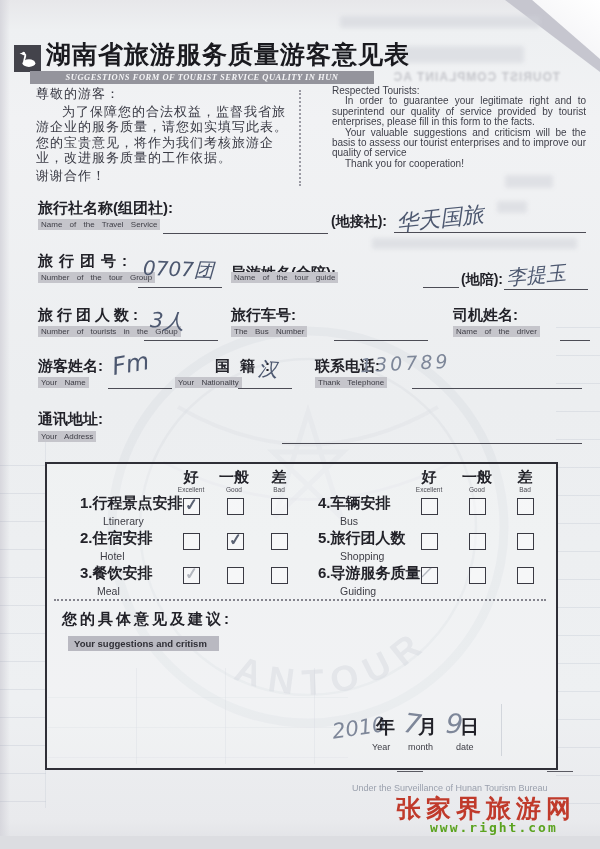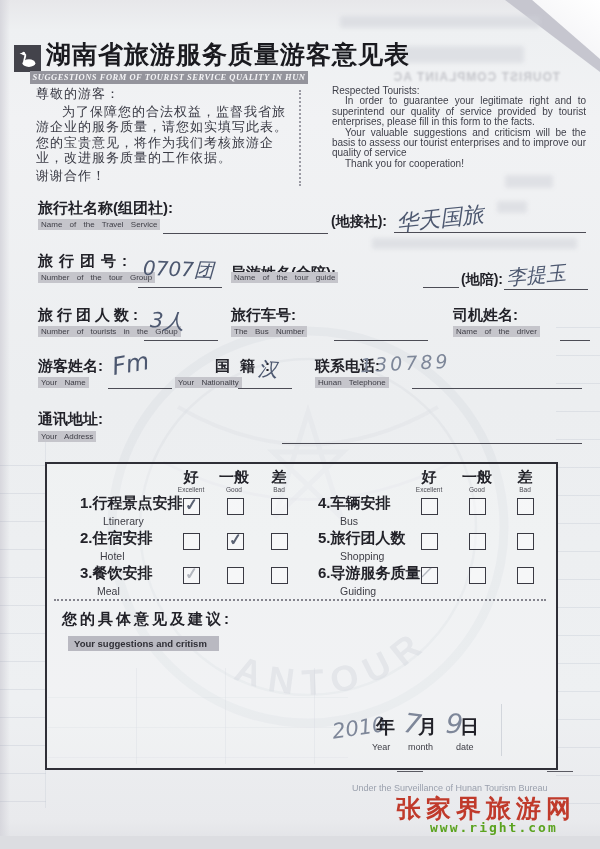--- a/index.html
+++ b/index.html
@@ -23,21 +23,21 @@
   .bleed-grid{opacity:.5;background:
     repeating-linear-gradient(180deg,rgba(0,0,0,0) 0 27px,rgba(148,158,178,.35) 27px 28px);}
   .bleed-grid-v{opacity:.4;background:
     repeating-linear-gradient(90deg,rgba(0,0,0,0) 0 88px,rgba(148,158,178,.30) 88px 89px),
     repeating-linear-gradient(180deg,rgba(0,0,0,0) 0 29px,rgba(148,158,178,.22) 29px 30px);}
   .bleed-vline{width:1px;background:#aab0bd;opacity:.55;}
   .watermark{left:58px;top:322px;opacity:.55;}
   
   .logo-box{left:14px;top:45px;width:27px;height:27px;background:#43434b;display:flex;align-items:center;justify-content:center;}
   .title-cn{left:46px;top:38px;font-size:25px;font-weight:900;letter-spacing:1px;color:#1a1a1f;white-space:nowrap;}
-  .subtitle-band{left:30px;top:71px;width:278px;height:13px;background:#94949c;color:#f4f4f6;
+  .subtitle-band{left:30px;top:71px;width:344px;height:13px;background:#94949c;color:#f4f4f6;
     font-family:"Liberation Serif",serif;font-style:italic;font-weight:bold;font-size:8.5px;
     line-height:13px;text-align:center;letter-spacing:.5px;white-space:nowrap;}
   
   .notice-cn{left:36px;top:86px;width:260px;font-family:"DejaVu Serif",serif;font-size:13px;
     line-height:15.5px;color:#383943;letter-spacing:1px;}
   .notice-cn .body{text-indent:26px;margin:2px 0 0 0;}
   .notice-cn .closing{text-align:left;padding-right:28px;margin-top:2px;}
   .notice-divider{left:299px;top:90px;height:96px;border-left:2px dotted #9b9ba4;}
   .notice-en{left:312px;top:86px;width:274px;font-size:10px;line-height:10.4px;color:#3e3f49;text-align:justify;}
   .notice-en p{margin:0;text-indent:13px;padding-left:20px;}
@@ -165,21 +165,21 @@
 
   <div class="abs cnlabel" style="left:38px;top:357px">游客姓名:</div>
   <div class="abs ensub" style="left:38px;top:377px">Your Name</div>
   <div class="abs hw" style="left:112px;top:350px;font-size:24px;transform:rotate(-10deg)">Fm</div>
   <div class="abs uline" style="left:108px;top:388px;width:64px"></div>
   <div class="abs cnlabel ls10" style="left:175px;top:357px">国籍:</div>
   <div class="abs ensub" style="left:175px;top:377px">Your Nationality</div>
   <div class="abs hw" style="left:258px;top:356px;font-size:20px;transform:rotate(4deg)">汉</div>
   <div class="abs uline" style="left:238px;top:388px;width:54px"></div>
   <div class="abs cnlabel" style="left:315px;top:357px">联系电话:</div>
-  <div class="abs ensub" style="left:315px;top:377px">Hunan Telephone</div>
+  <div class="abs ensub" style="left:315px;top:377px">Thank Telephone</div>
   <div class="abs hw lite" style="left:360px;top:352px;font-size:19px;letter-spacing:3px;transform:rotate(-3deg)">130789</div>
   <div class="abs uline" style="left:412px;top:388px;width:170px"></div>
 
   <div class="abs cnlabel" style="left:38px;top:410px">通讯地址:</div>
   <div class="abs ensub" style="left:38px;top:431px">Your Address</div>
   <div class="abs uline" style="left:282px;top:443px;width:300px"></div>
 
   <div class="abs rate-box"></div>
 
   <div class="abs rhdr" style="left:168px;top:468px">

